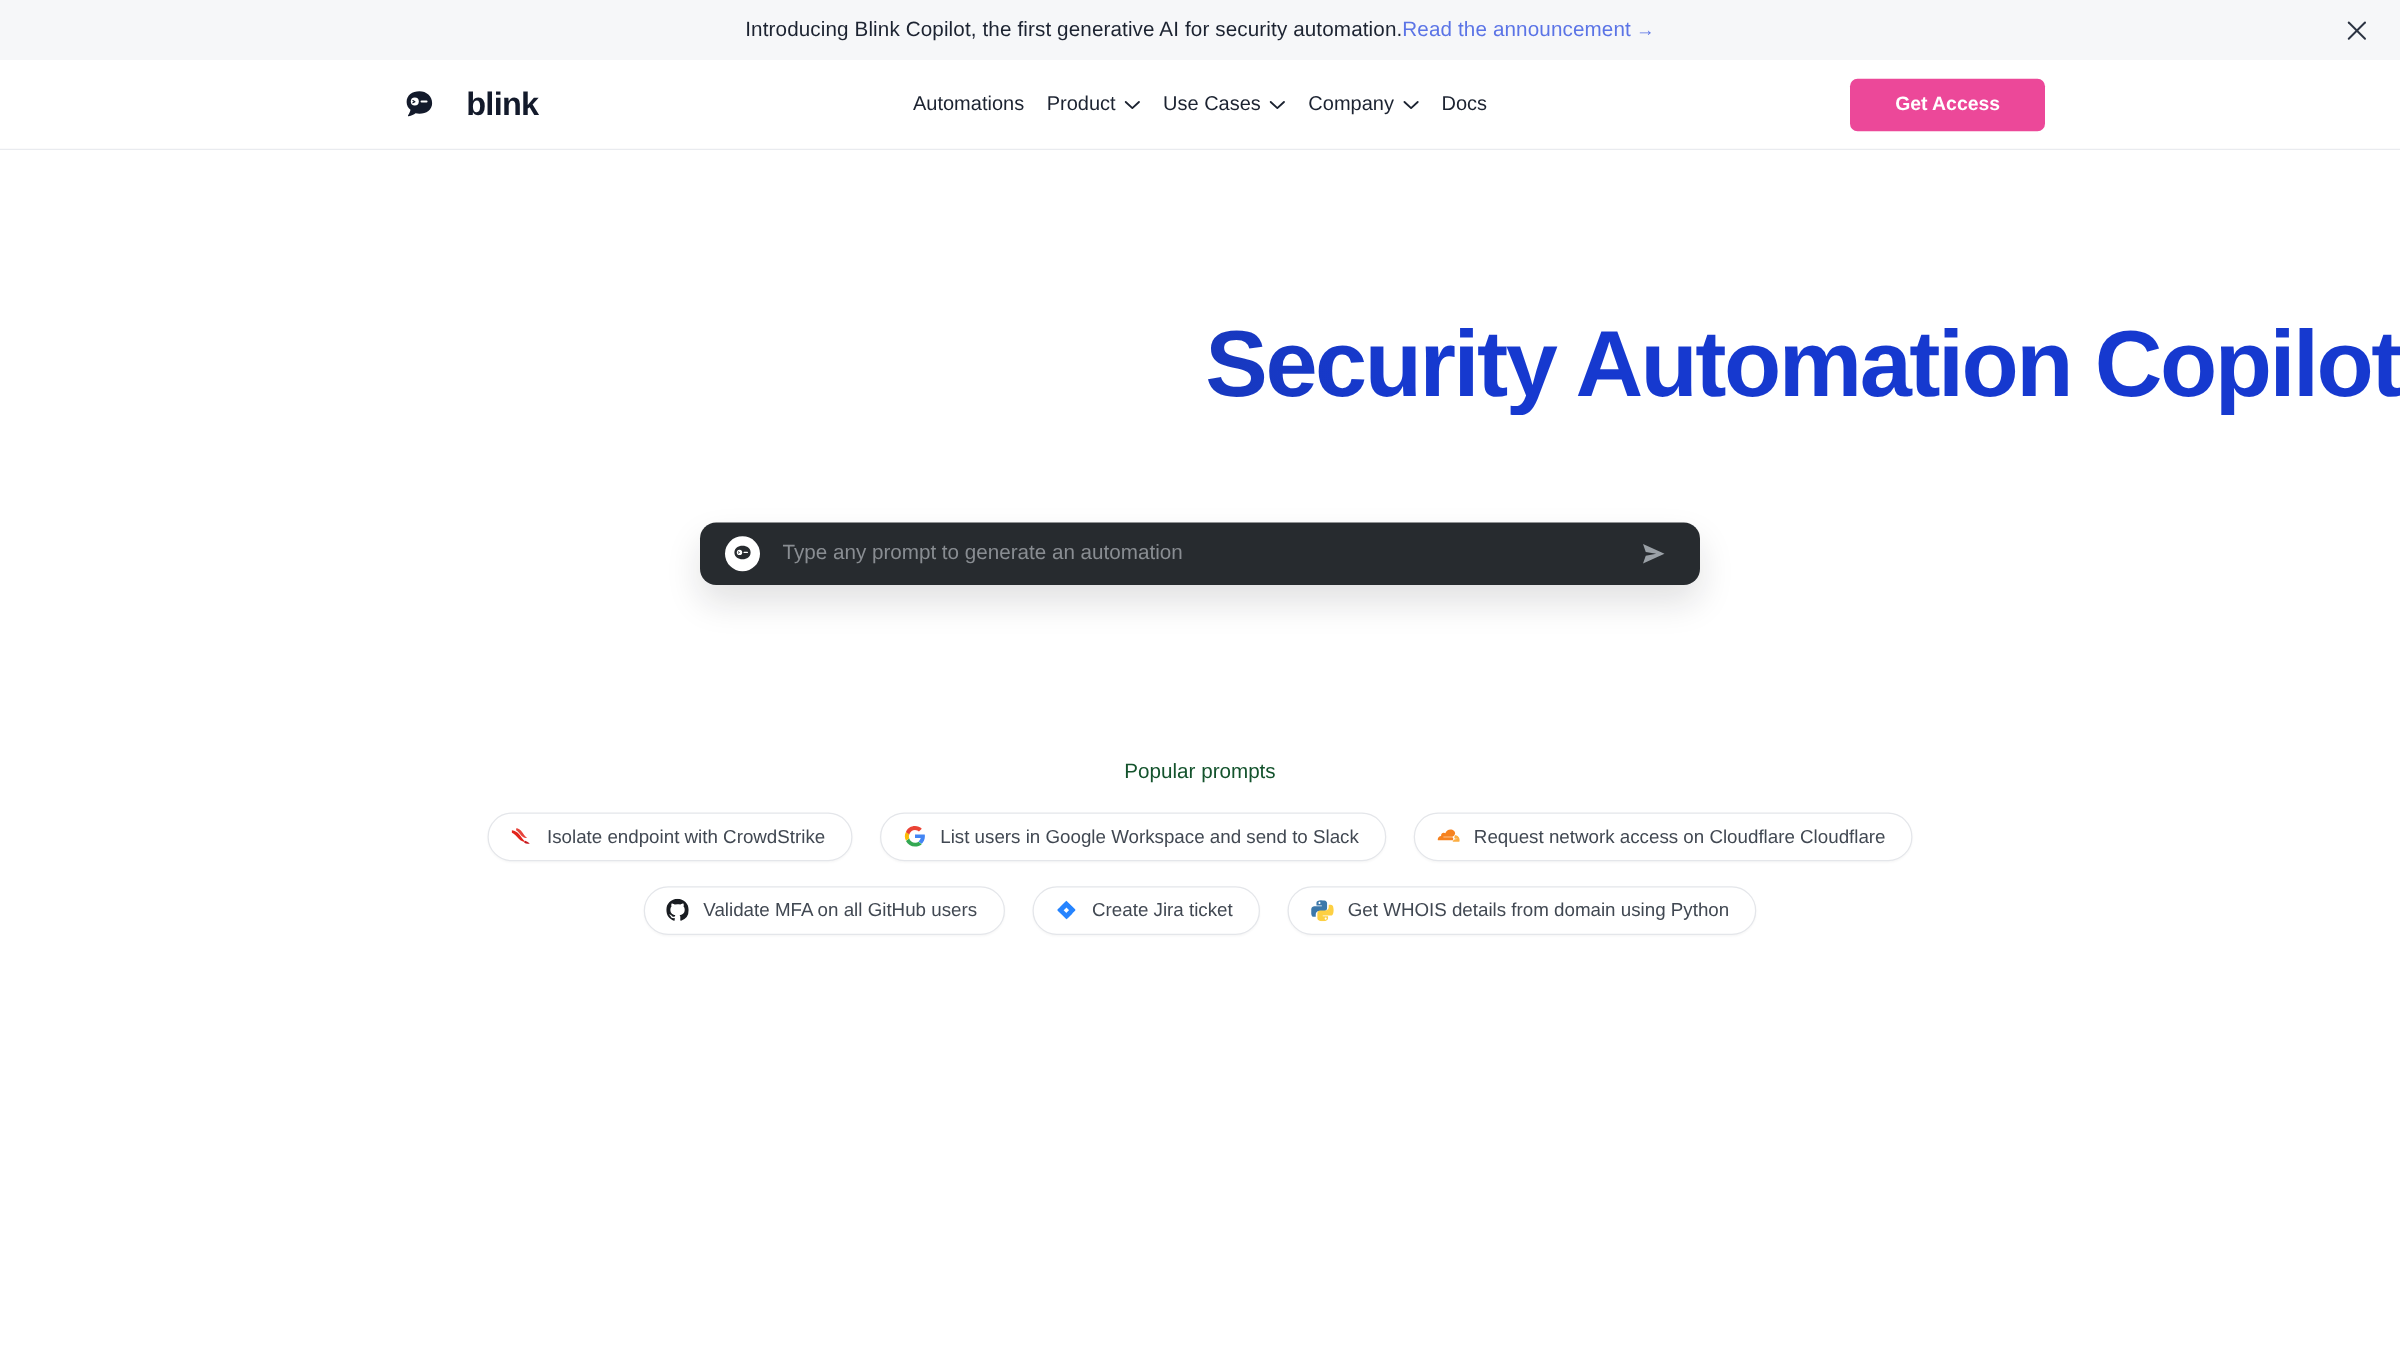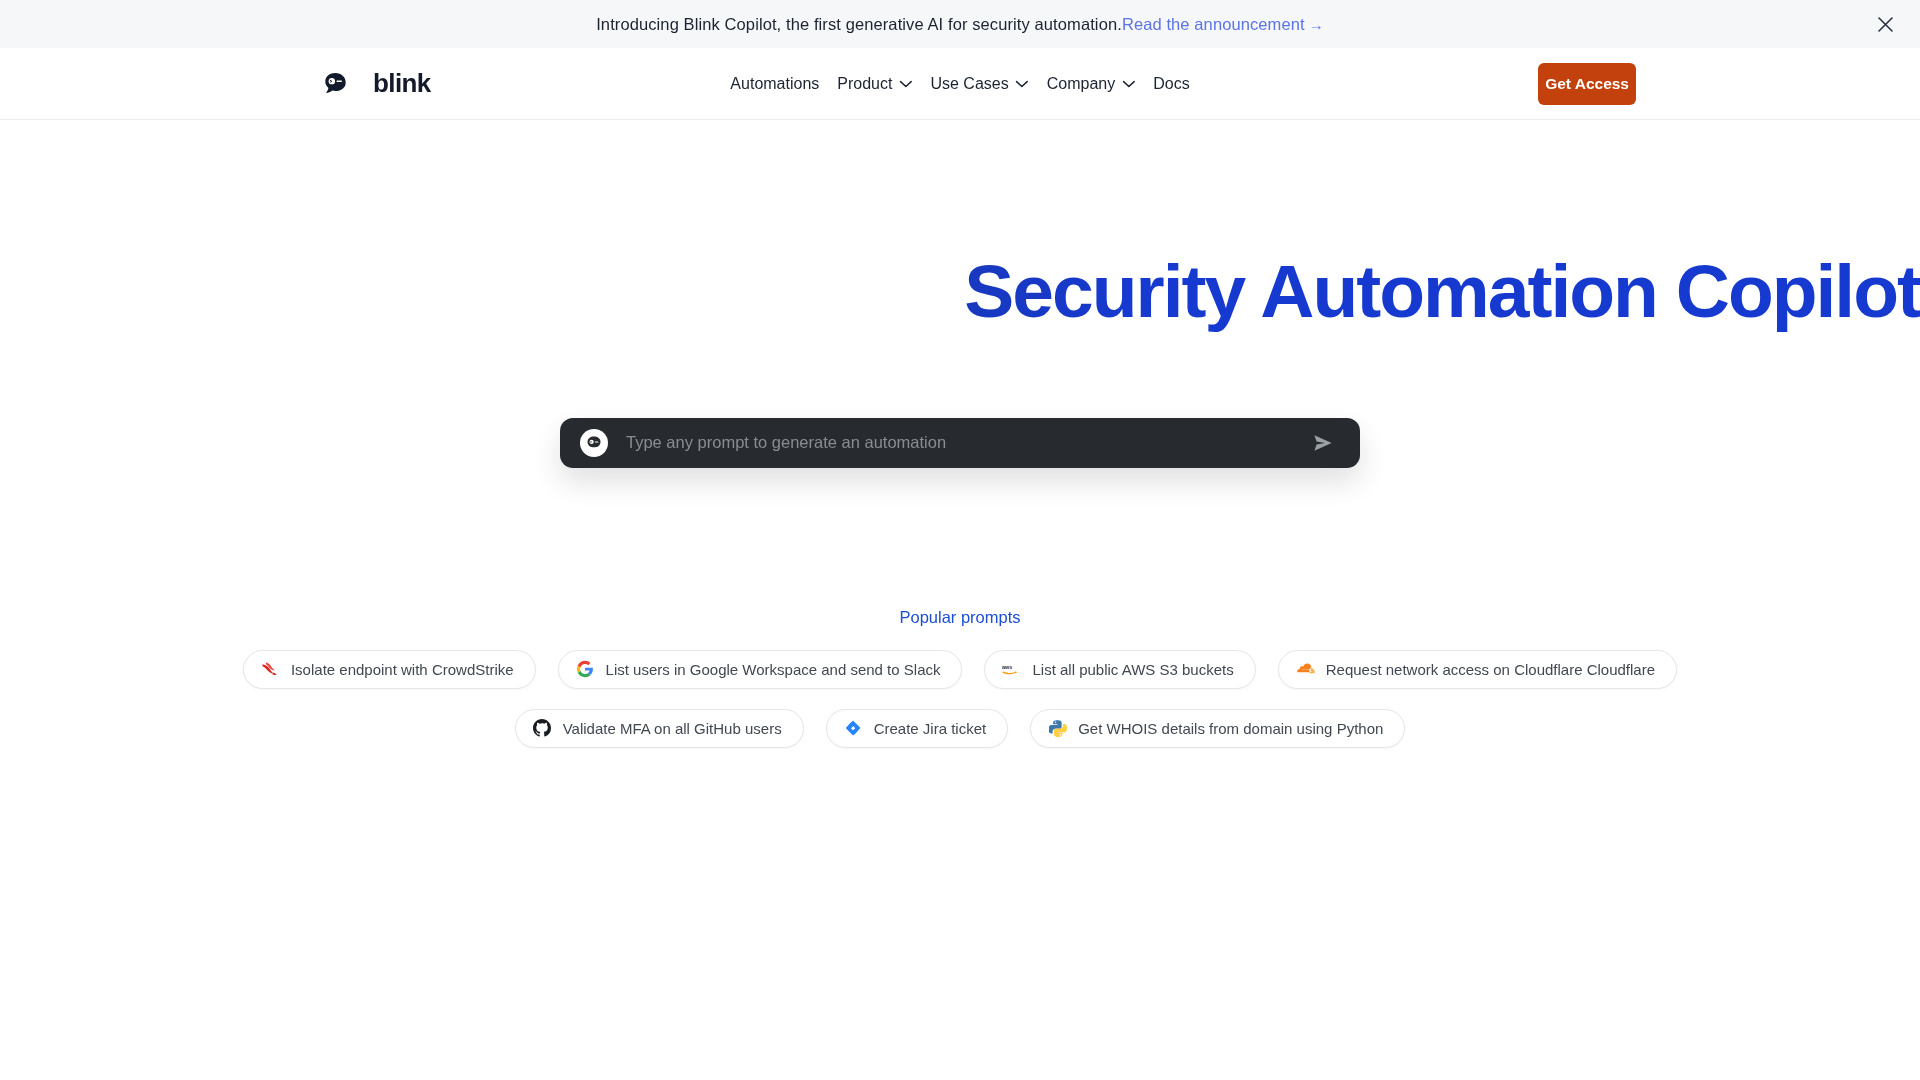--- a/index.html
+++ b/index.html
@@ -83,27 +83,27 @@
     font-size: 16px;
     color: #1c2331;
     cursor: pointer;
     white-space: nowrap;
   }
   .chev { display: block; }
 
   .cta {
     margin-left: auto;
     margin-right: 252px;
-    background: #c2410c;
+    background: #ec4899;
     color: #ffffff;
     font-size: 15.5px;
     font-weight: bold;
     border: none;
     border-radius: 6px;
-    padding: 12px 7px;
+    padding: 12px 36px;
     cursor: pointer;
     font-family: "Liberation Sans", sans-serif;
   }
 
   
   .hero {
     padding-top: 132px;
     text-align: right;
     margin-left: 32px;
   }
@@ -166,21 +166,21 @@
     padding: 0;
   }
 
   
   .popular {
     margin-top: 140px;
     text-align: center;
   }
   .popular-label {
     font-size: 16.5px;
-    color: #1d4ed8;
+    color: #14532d;
     margin-bottom: 23px;
   }
   .chip-row {
     display: flex;
     justify-content: center;
     flex-wrap: wrap;
     gap: 22px;
     margin-bottom: 20px;
   }
   .chip {
@@ -310,30 +310,20 @@
         <svg width="18" height="18" viewBox="0 0 48 48">
           <path fill="#4285F4" d="M45.1 24.5c0-1.6-.1-2.8-.4-4H24v7.3h12.1c-.2 1.9-1.5 4.9-4.4 6.9l-.1.3 6.4 4.9.4.1c4.1-3.8 6.7-9.3 6.7-15.5z"></path>
           <path fill="#34A853" d="M24 46c5.9 0 10.8-1.9 14.4-5.2l-6.9-5.3c-1.8 1.3-4.3 2.2-7.5 2.2-5.7 0-10.6-3.8-12.3-9l-.3.1-6.6 5.1-.1.3C8.3 41.6 15.6 46 24 46z"></path>
           <path fill="#FBBC05" d="M11.7 28.7c-.5-1.4-.7-2.8-.7-4.3s.3-3 .7-4.3l-.1-.3-6.7-5.2-.2.1C3.1 17.6 2.3 20.7 2.3 24s.8 6.4 2.4 9.3z"></path>
           <path fill="#EA4335" d="M24 10.5c4.1 0 6.8 1.7 8.4 3.2l6.1-5.9C34.8 4.4 29.9 2.3 24 2.3 15.6 2.3 8.3 6.7 4.7 14.7l7 5.4c1.7-5.2 6.6-9.6 12.3-9.6z"></path>
         </svg>
       </span>
       <span>List users in Google Workspace and send to Slack</span>
     </div>
 
-    <div class="chip">
-      <span class="chip-icon">
-        <svg width="22" height="16" viewBox="0 0 26 16">
-          <text x="0" y="8" font-family="Liberation Sans, sans-serif" font-size="7.5" font-weight="bold" fill="#252f3e">aws</text>
-          <path d="M1.5 12.3c4.2 2.6 12.4 2.8 17.5.2" fill="none" stroke="#f90" stroke-width="1.7" stroke-linecap="round"></path>
-          <path d="M18 11.3l2.2.3-.9 2" fill="#f90"></path>
-        </svg>
-      </span>
-      <span>List all public AWS S3 buckets</span>
-    </div>
 
     <div class="chip">
       <span class="chip-icon">
         <svg width="20" height="14" viewBox="0 0 24 14">
           <path d="M16.6 11.8l.5-1.7c.3-1-.1-1.9-1.1-2l-8.6-.1c-.1 0-.2-.1-.2-.2 0-.1 0-.2.2-.2l8.7-.1c1-.1 2.1-.9 2.5-1.9l.5-1.3C19.2 1.9 17 .2 14.4.2c-2.4 0-4.5 1.5-5.2 3.7-.5-.4-1.2-.6-1.9-.5C6 3.5 5 4.5 4.9 5.8c0 .3 0 .6.1.9C3 6.8 1.5 8.4 1.5 10.3c0 .2 0 .4.1.6 0 .1.1.2.2.2h14.5c.1 0 .2-.1.3-.2z" fill="#f6821f"></path>
           <path d="M19.3 6.1h-.3c-.1 0-.1 0-.2.1l-.4 1.2c-.3 1-.1 1.9.9 2l1.8.1c.1 0 .2.1.2.2 0 .1 0 .2-.2.2l-1.9.1c-1 .1-2.1.9-2.4 1.9l-.1.4c0 .1 0 .2.1.2h6.4c.1 0 .2-.1.2-.2.1-.4.2-.9.2-1.4 0-2.6-2.1-4.8-4.3-4.8z" fill="#fbad41"></path>
         </svg>
       </span>
       <span>Request network access on Cloudflare Cloudflare</span>
     </div>

